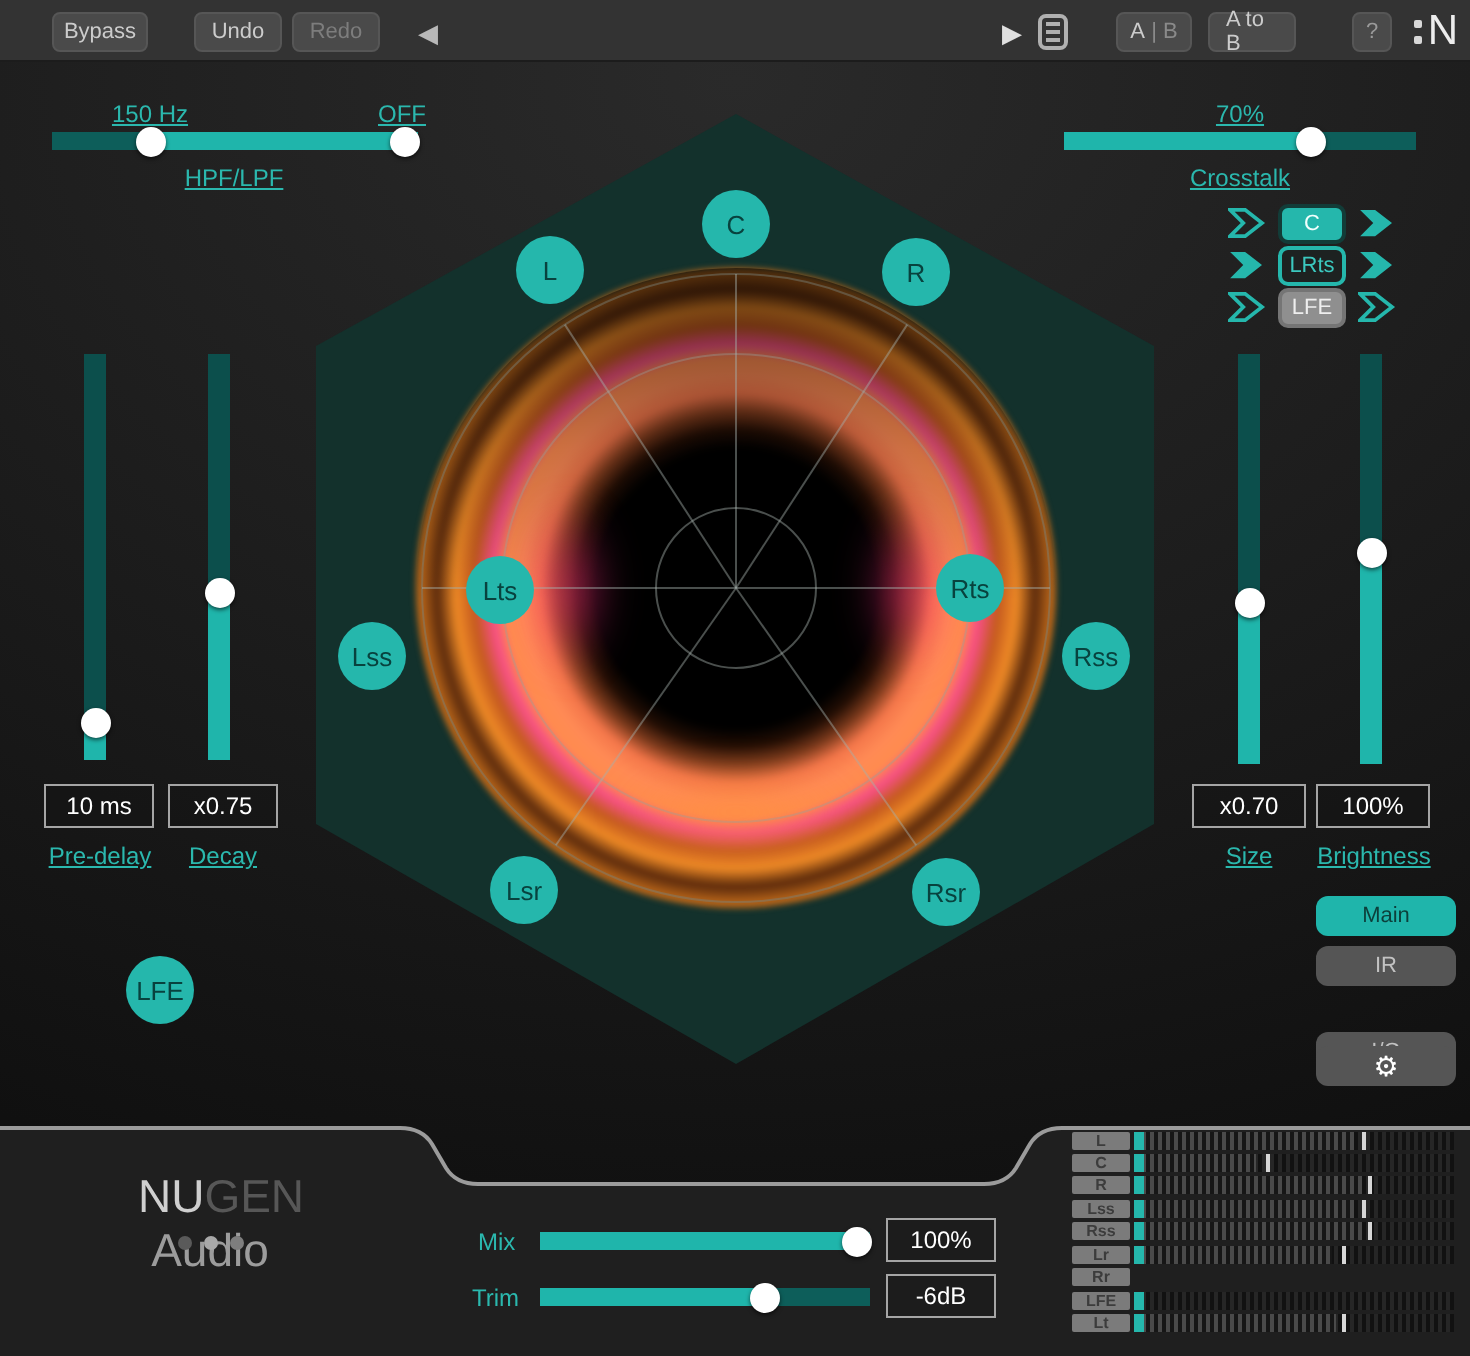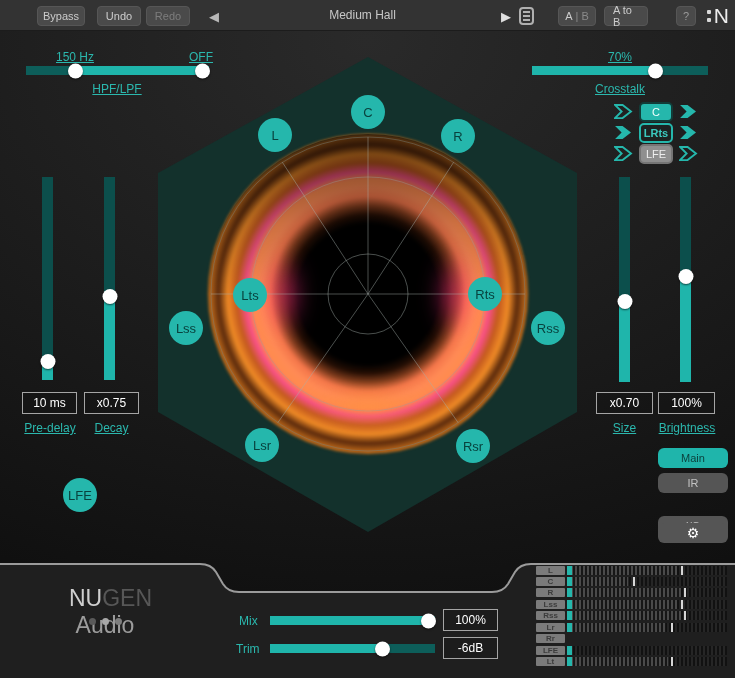--- a/index.html
+++ b/index.html
@@ -115,25 +115,24 @@
   .mlevel { position:absolute; left:0; top:0; bottom:0;
             background:repeating-linear-gradient(90deg, #4a4a4a 0 2px, #161616 2px 4px); }
   .mpeak { position:absolute; top:0; bottom:0; width:2px; background:#d6d6d6; }
 </style>
 </head>
 <body>
 
 <div class="app">
 
   <div class="topbar">
-    <div class="tb-btn" style="left:26px;width:48px;margin-left:11px;">Bypass</div>
+    <div class="tb-btn" style="left:26px;width:48px;">Bypass</div>
     <div class="tb-btn" style="left:97px;width:44px;">Undo</div>
     <div class="tb-btn disabled" style="left:146px;width:44px;">Redo</div>
     <div class="tb-arrow" style="left:204px;">◀</div>
-    <div class="preset-name">Medium Hall</div>
     <div class="tb-arrow" style="left:496px;color:#e0e0e0;">▶</div>
     <div class="menu-icon">
         <i></i>
         <i></i>
         <i></i>
       </div>
     <div class="tb-btn" style="left:558px;width:38px;">
       <span>A</span>&nbsp;<span class="ab-dim">|</span>&nbsp;<span class="ab-dim">B</span>
     </div>
     <div class="tb-btn" style="left:604px;width:44px;">A to B</div>
@@ -201,21 +200,21 @@
 
   <div class="route-row" style="top:101px;">
     <svg class="chev" viewBox="0 0 20 16">
       <polygon points="1,1 9,1 18,8 9,15 1,15 8,8" fill="none" stroke="#25b7ac" stroke-width="2"></polygon>
     </svg>
     <div class="route-btn active">C</div>
     <svg class="chev" viewBox="0 0 20 16">
       <polygon points="1,1 9,1 18,8 9,15 1,15 8,8" fill="#25b7ac"></polygon>
     </svg>
   </div>
-  <div class="route-row" style="top:122px;font-weight:bold;">
+  <div class="route-row" style="top:122px;">
     <svg class="chev" viewBox="0 0 20 16">
       <polygon points="1,1 9,1 18,8 9,15 1,15 8,8" fill="#25b7ac"></polygon>
     </svg>
     <div class="route-btn outline">LRts</div>
     <svg class="chev" viewBox="0 0 20 16">
       <polygon points="1,1 9,1 18,8 9,15 1,15 8,8" fill="#25b7ac"></polygon>
     </svg>
   </div>
   <div class="route-row" style="top:143px;">
     <svg class="chev" viewBox="0 0 20 16">

